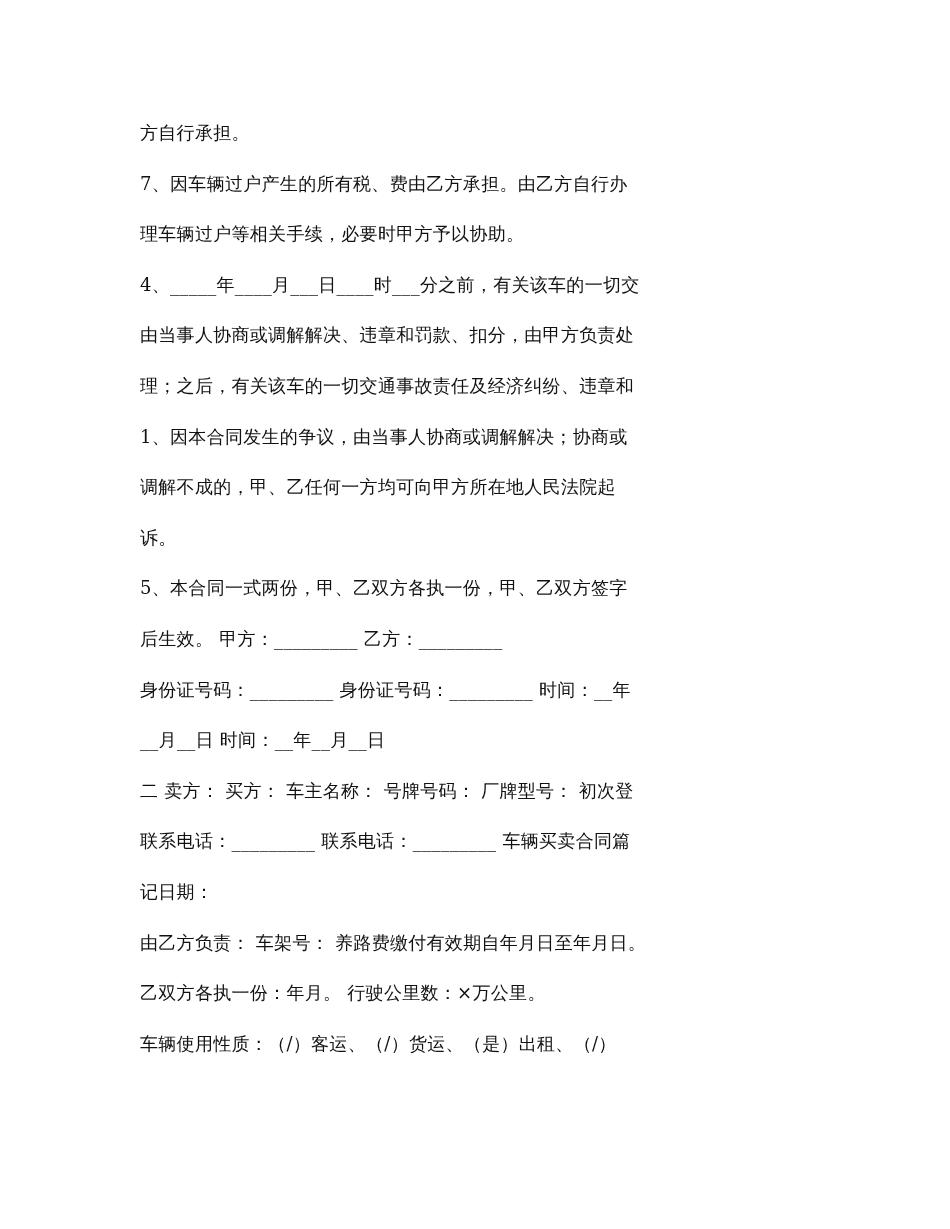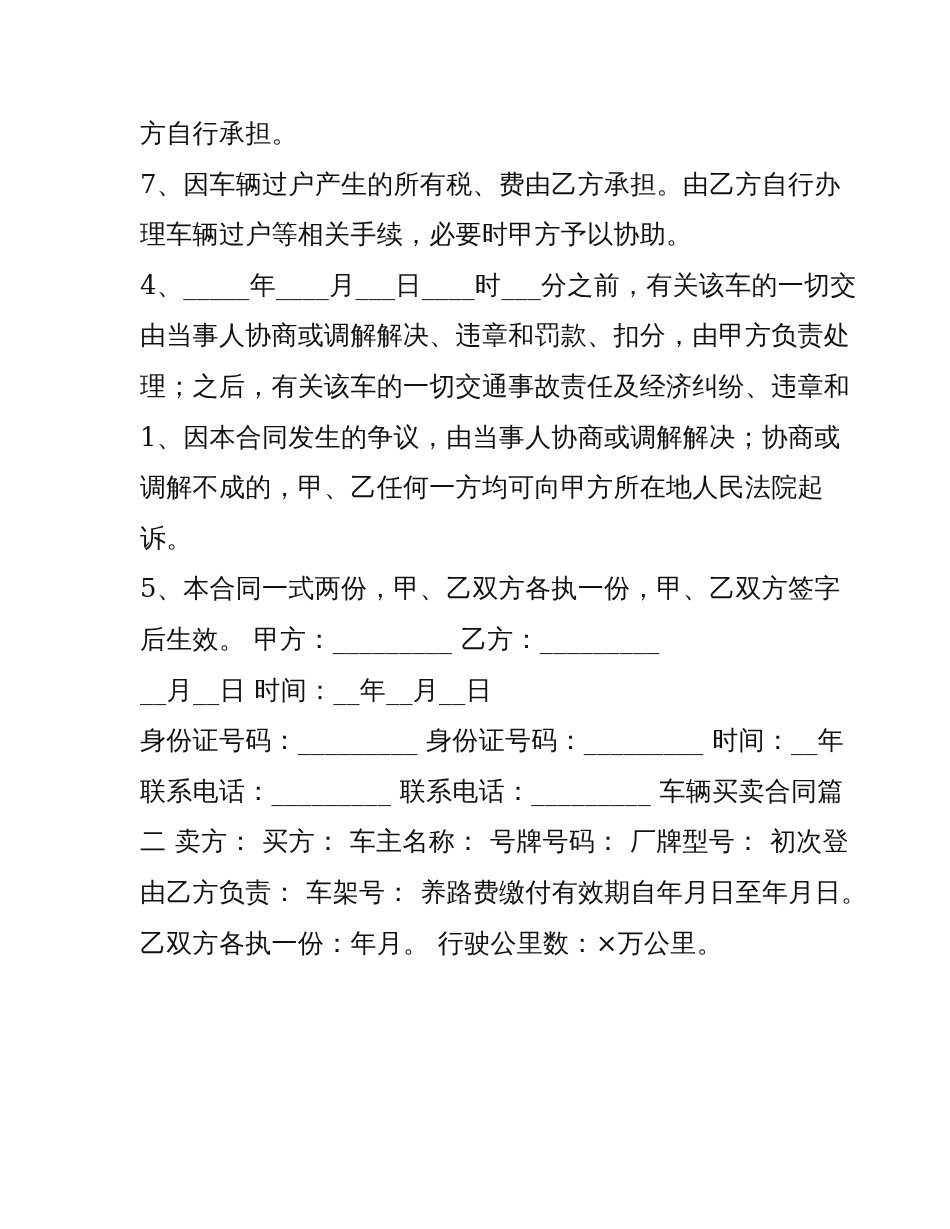--- a/index.html
+++ b/index.html
@@ -15,21 +15,21 @@
       font-family: "DejaVu Serif", "Liberation Serif", serif;
       color: #111111;
     }
     .page {
       position: absolute;
       left: 140px;
       top: 108px;
       width: 680px;
     }
     .line {
-      font-size: 26px;
+      font-size: 18px;
       line-height: 50.6px;
       height: 50.6px;
       white-space: nowrap;
       letter-spacing: 0.3px;
     }
   </style>
 </head>
 <body>
 
 <div class="page">
@@ -37,19 +37,21 @@
   <div class="line">7、因车辆过户产生的所有税、费由乙方承担。由乙方自行办</div>
   <div class="line">理车辆过户等相关手续，必要时甲方予以协助。</div>
   <div class="line">4、_____年____月___日____时___分之前，有关该车的一切交</div>
   <div class="line">由当事人协商或调解解决、违章和罚款、扣分，由甲方负责处</div>
   <div class="line">理；之后，有关该车的一切交通事故责任及经济纠纷、违章和</div>
   <div class="line">1、因本合同发生的争议，由当事人协商或调解解决；协商或</div>
   <div class="line">调解不成的，甲、乙任何一方均可向甲方所在地人民法院起</div>
   <div class="line">诉。</div>
   <div class="line">5、本合同一式两份，甲、乙双方各执一份，甲、乙双方签字</div>
   <div class="line">后生效。 甲方：_________ 乙方：_________</div>
+  <div class="line">身份证号码：_________ 身份证号码：_________ 时间：__年</div>
   <div class="line">__月__日 时间：__年__月__日</div>
-  <div class="line">身份证号码：_________ 身份证号码：_________ 时间：__年</div>
+  <div class="line">二 卖方： 买方： 车主名称： 号牌号码： 厂牌型号： 初次登</div>
   <div class="line">联系电话：_________ 联系电话：_________ 车辆买卖合同篇</div>
-  <div class="line">二 卖方： 买方： 车主名称： 号牌号码： 厂牌型号： 初次登</div>
+  <div class="line">记日期：</div>
   <div class="line">由乙方负责： 车架号： 养路费缴付有效期自年月日至年月日。</div>
   <div class="line">乙双方各执一份：年月。 行驶公里数：×万公里。</div>
+  <div class="line">车辆使用性质：（/）客运、（/）货运、（是）出租、（/）</div>
 </div>
 
 </body></html>

